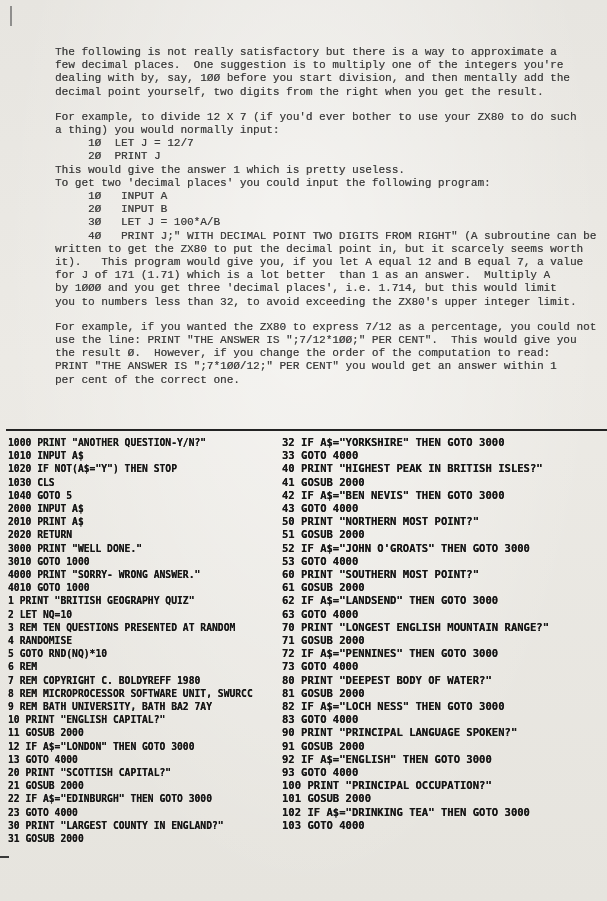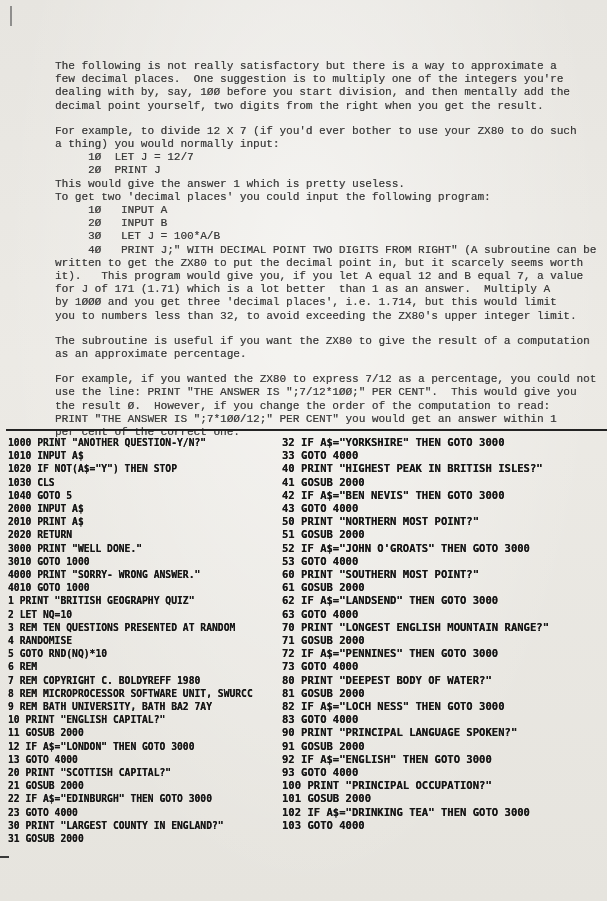--- a/index.html
+++ b/index.html
@@ -28,21 +28,21 @@
   }
   .mark-left-edge {
     position: absolute;
     left: 0; top: 856px;
     width: 9px; height: 2px;
     background: #3a3a3a;
   }
   
   .typed {
     position: absolute;
-    left: 55px; top: 60px;
+    left: 55px; top: 46px;
     width: 540px;
     color: #3b3b3b;
   }
   .typed pre {
     margin: 0 0 12px 0;
     font-family: "Liberation Mono", monospace;
     font-size: 11px;
     line-height: 13.2px;
     white-space: pre;
     letter-spacing: 0px;
@@ -91,22 +91,20 @@
 To get two 'decimal places' you could input the following program:
      1Ø   INPUT A
      2Ø   INPUT B
      3Ø   LET J = 100*A/B
      4Ø   PRINT J;" WITH DECIMAL POINT TWO DIGITS FROM RIGHT" (A subroutine can be
 written to get the ZX80 to put the decimal point in, but it scarcely seems worth
 it).   This program would give you, if you let A equal 12 and B equal 7, a value
 for J of 171 (1.71) which is a lot better  than 1 as an answer.  Multiply A
 by 1ØØØ and you get three 'decimal places', i.e. 1.714, but this would limit
 you to numbers less than 32, to avoid exceeding the ZX80's upper integer limit.</pre>
-    <pre>The subroutine is useful if you want the ZX80 to give the result of a computation
-as an approximate percentage.</pre>
     <pre>For example, if you wanted the ZX80 to express 7/12 as a percentage, you could not
 use the line: PRINT "THE ANSWER IS ";7/12*1ØØ;" PER CENT".  This would give you
 the result Ø.  However, if you change the order of the computation to read:
 PRINT "THE ANSWER IS ";7*1ØØ/12;" PER CENT" you would get an answer within 1
 per cent of the correct one.</pre>
   </div>
 
   <div class="rule"></div>
 
   <div class="listing">

